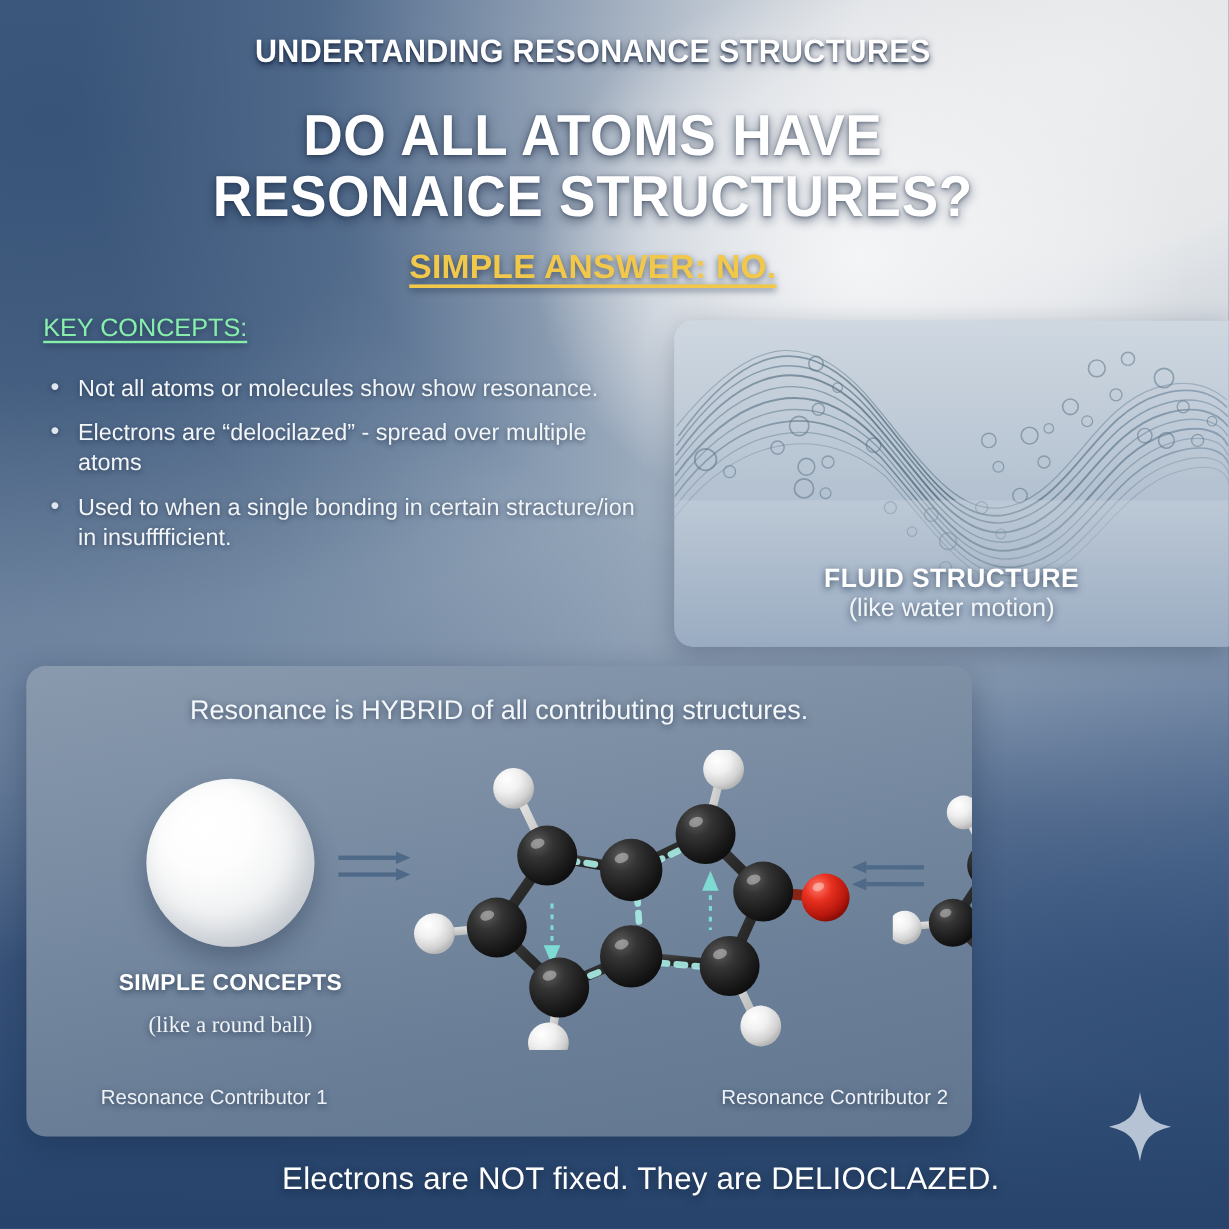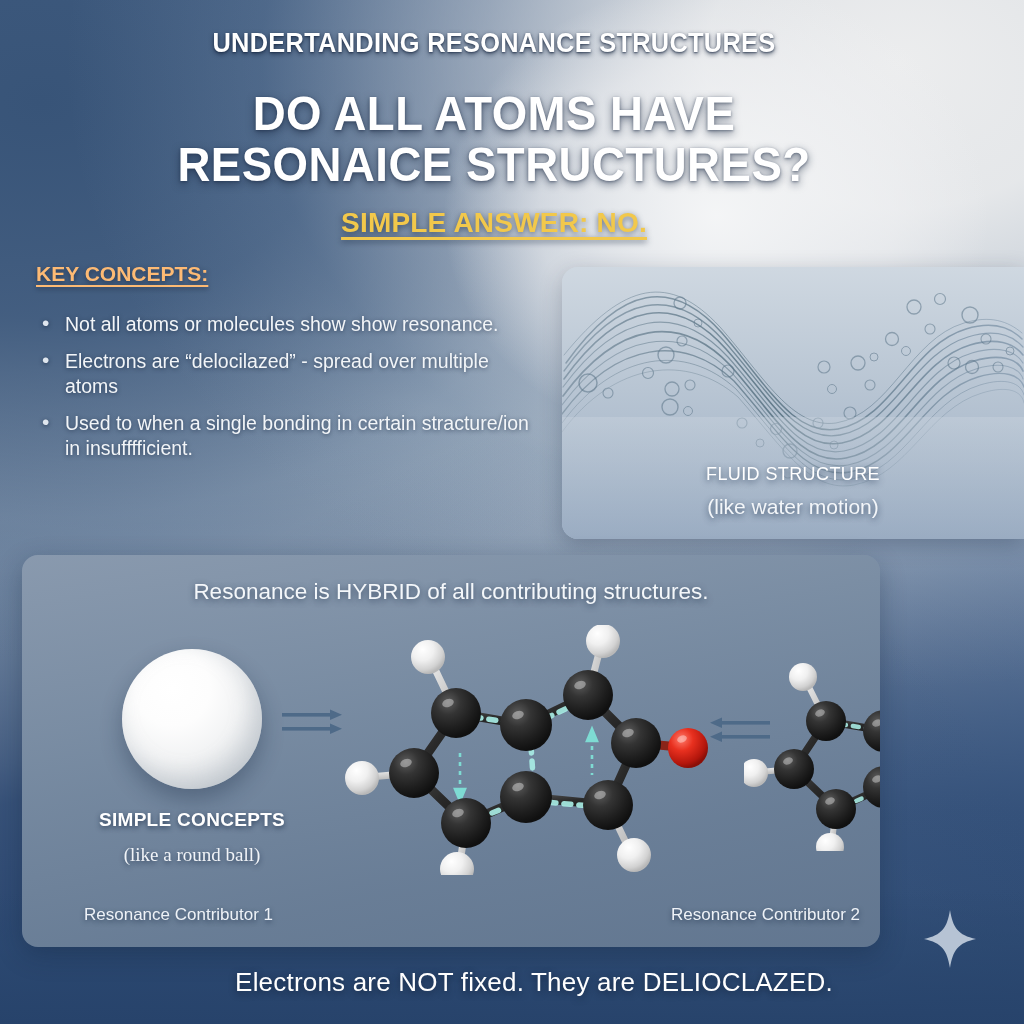--- a/index.html
+++ b/index.html
@@ -51,21 +51,21 @@
     font-size:28px; font-weight:bold;
     color:#f2c84b; letter-spacing:0.2px;
     text-decoration:underline; text-underline-offset:5px;
     text-decoration-thickness:2.5px;
     text-shadow:0 2px 6px rgba(30,45,70,0.7);
   }
 
   
   #concepts { position:absolute; left:36px; top:262px; width:500px; z-index:5; }
   .kc-title {
-    font-size:21px; font-weight:bold; color:#fdba74;
+    font-size:21px; font-weight:normal; color:#86efac;
     text-decoration:underline; text-underline-offset:4px;
     text-decoration-thickness:2px;
     text-shadow:0 2px 5px rgba(25,40,65,0.7);
   }
   ul.kc-list { list-style:none; margin-top:26px; }
   ul.kc-list li {
     position:relative; padding-left:29px; margin-bottom:12px;
     font-size:19.5px; line-height:1.28; color:#f2f5f8;
     text-shadow:0 1px 4px rgba(25,40,65,0.65);
   }
@@ -79,31 +79,31 @@
     position:absolute; left:562px; top:267px; width:462px; height:272px;
     border-radius:16px 0 0 16px; overflow:hidden; z-index:5;
     background:linear-gradient(165deg,#c9d3dd 0%, #bcc8d6 30%, #a8b8cb 62%, #9aabc1 100%);
     box-shadow:0 6px 22px rgba(20,35,60,0.28);
   }
   #fluid-card .water { position:absolute; inset:0; }
   .fl-cap {
     position:absolute; left:0; right:0; bottom:20px; text-align:center; z-index:3;
   }
   .fl-cap .t1 {
-    font-size:18px; font-weight:normal; color:#ffffff; letter-spacing:0.4px;
+    font-size:22px; font-weight:bold; color:#ffffff; letter-spacing:0.4px;
     text-shadow:0 2px 6px rgba(30,50,78,0.8);
   }
   .fl-cap .t2 {
-    font-size:21px; color:#f3f6f9; margin-top:10px;
+    font-size:21px; color:#f3f6f9; margin-top:0;
     text-shadow:0 2px 6px rgba(30,50,78,0.8);
   }
 
   
   #mol-panel {
-    position:absolute; left:22px; top:555px; width:858px; height:392px;
+    position:absolute; left:22px; top:555px; width:788px; height:392px;
     border-radius:16px; z-index:5;
     background:linear-gradient(168deg, rgba(139,155,175,0.93) 0%, rgba(122,141,163,0.95) 38%, rgba(108,128,152,0.95) 72%, rgba(100,120,145,0.96) 100%);
     box-shadow:0 8px 26px rgba(18,32,56,0.3);
     overflow:hidden;
     padding-left:28px;
   }
   .mp-head {
     position:absolute; left:0; right:0; top:22px; text-align:center;
     font-size:22.5px; line-height:1.32; color:#f4f7fa;
     text-shadow:0 2px 6px rgba(28,45,72,0.7);

